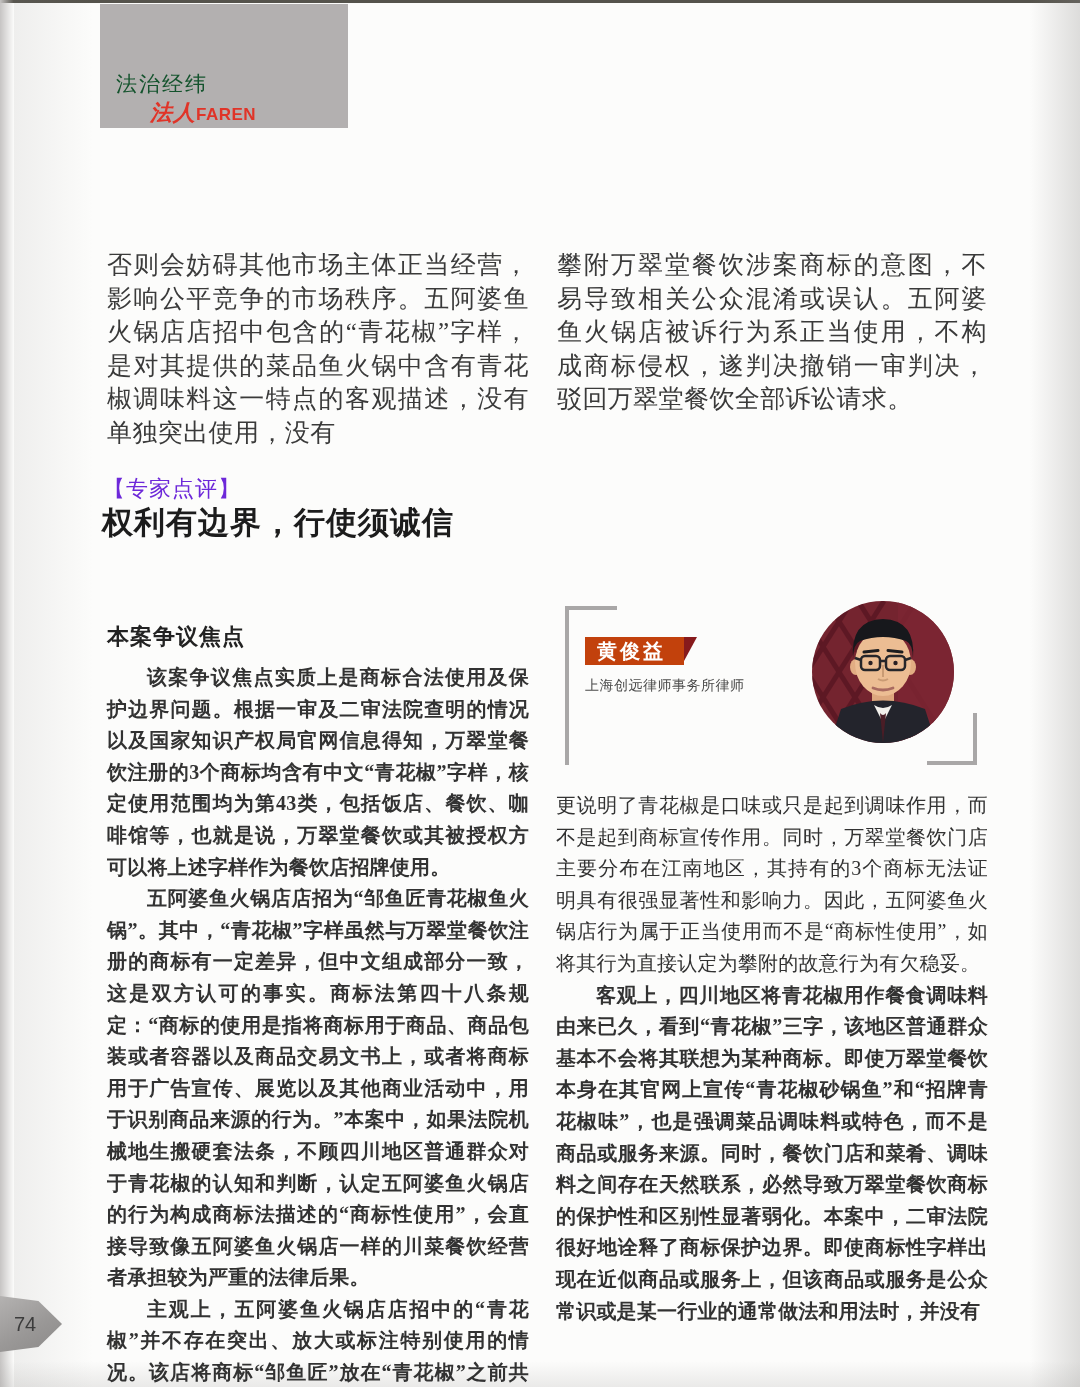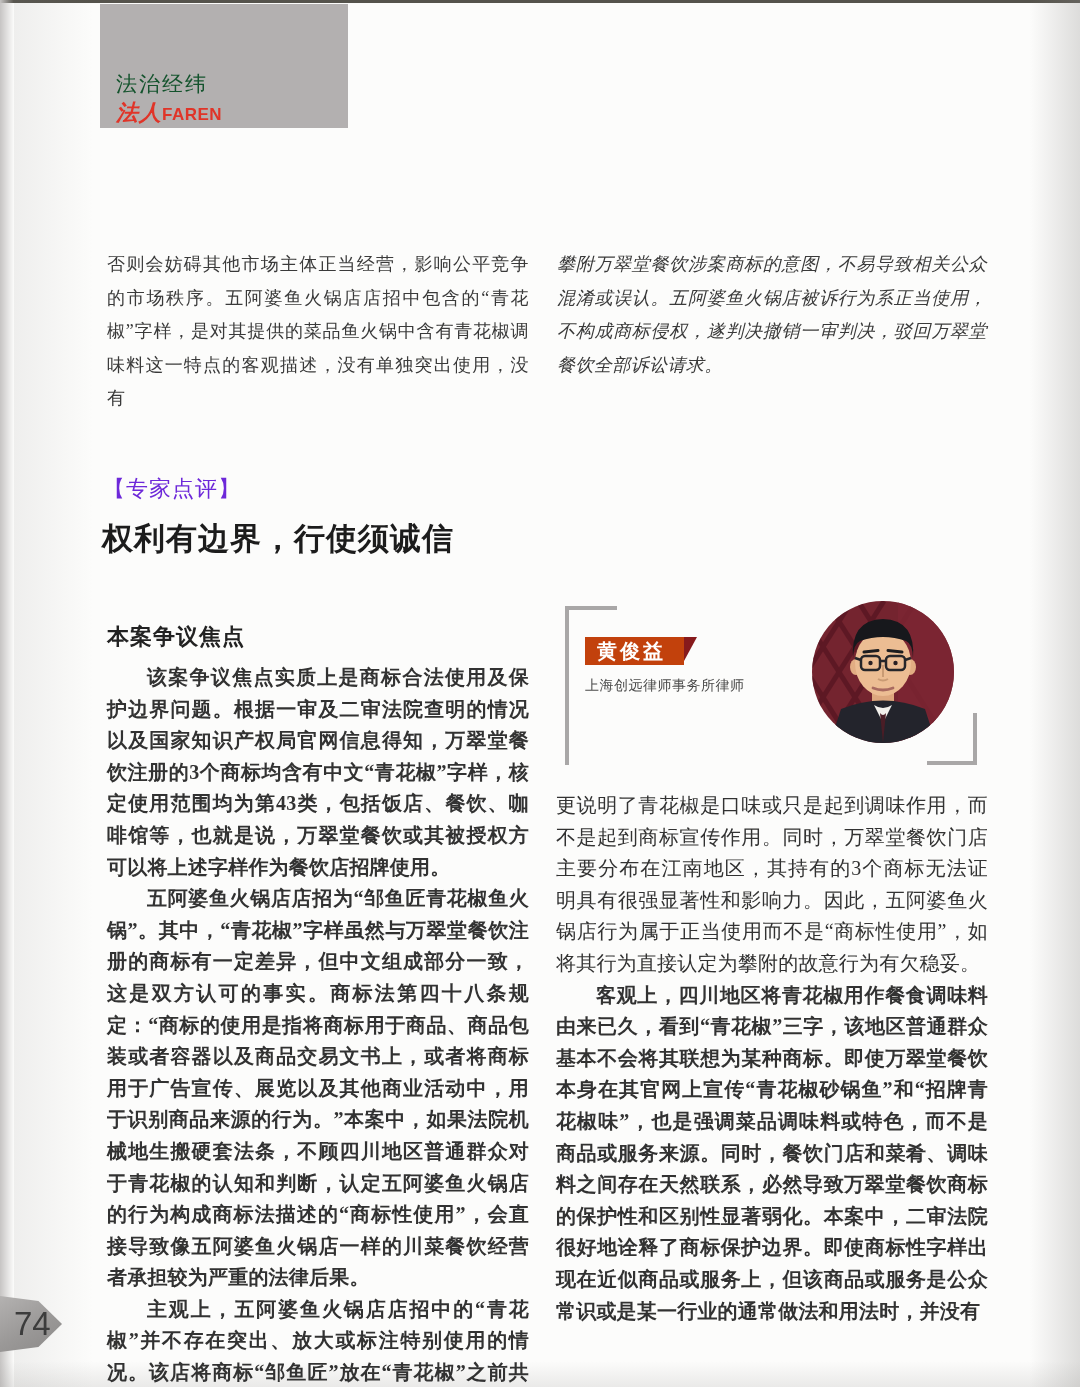--- a/index.html
+++ b/index.html
@@ -25,45 +25,45 @@
     background:#b3b0b0;
   }
   .section-label{
     position:absolute;left:16px;top:66px;
     font-family:"Liberation Sans",sans-serif;
     font-size:21px;color:#14532d;letter-spacing:2px;
   }
   .logo-row{position:absolute;left:16px;top:94px;white-space:nowrap;}
   .logo-cn{
     font-family:"Liberation Sans",sans-serif;font-weight:bold;font-style:italic;
-    font-size:22px;color:#e03428;letter-spacing:1px;
+    font-size:22px;color:#e03428;letter-spacing:1px;margin-left:34px;
   }
   .logo-en{
     font-family:"Liberation Sans",sans-serif;font-weight:bold;
     font-size:17px;color:#e03428;letter-spacing:0.5px;
   }
 
   
   .intro-col{
     position:absolute;top:248px;width:422px;
-    font-size:18px;line-height:33.5px;color:#3a3a3a;
+    font-size:25px;line-height:33.5px;color:#3a3a3a;
     text-align:justify;letter-spacing:0.4px;
   }
   .intro-left{left:107px;}
-  .intro-right{left:557px;width:430px;font-style:italic;}
+  .intro-right{left:557px;width:430px;}
 
   
   .kicker{
     position:absolute;left:103px;top:474px;
     font-size:22px;color:#6d28d9;letter-spacing:1px;
   }
   .big-title{
     position:absolute;left:102px;top:502px;
     font-family:"Liberation Sans",sans-serif;font-weight:bold;
-    font-size:31px;color:#1c1c1c;letter-spacing:1px;margin-top:16px;
+    font-size:31px;color:#1c1c1c;letter-spacing:1px;
   }
 
   
   .expert-card{position:absolute;left:565px;top:603px;width:415px;height:162px;}
   .bracket-tl{
     position:absolute;left:0;top:3px;width:48px;height:155px;
     border-left:4px solid #a9a7a7;border-top:4px solid #a9a7a7;
   }
   .bracket-br{
     position:absolute;right:3px;bottom:0;width:46px;height:48px;
@@ -105,21 +105,21 @@
 
   
   .page-arrow{
     position:absolute;left:0;top:1296px;width:62px;height:56px;
     background:linear-gradient(150deg,#b4b2b1 0%,#9a9897 55%,#8b8988 100%);
     clip-path:polygon(0% 0%, 62% 9%, 100% 50%, 62% 91%, 0% 100%);
   }
   .page-num{
     position:absolute;left:14px;top:0;line-height:56px;
     font-family:"Liberation Sans",sans-serif;
-    font-size:33px;color:#3c3c3c;
+    font-size:20px;color:#3c3c3c;
   }
 </style>
 </head>
 <body>
 
 <div class="page">
 
   <div class="edge-top"></div>
   <div class="edge-left"></div>
   <div class="edge-fold"></div>

